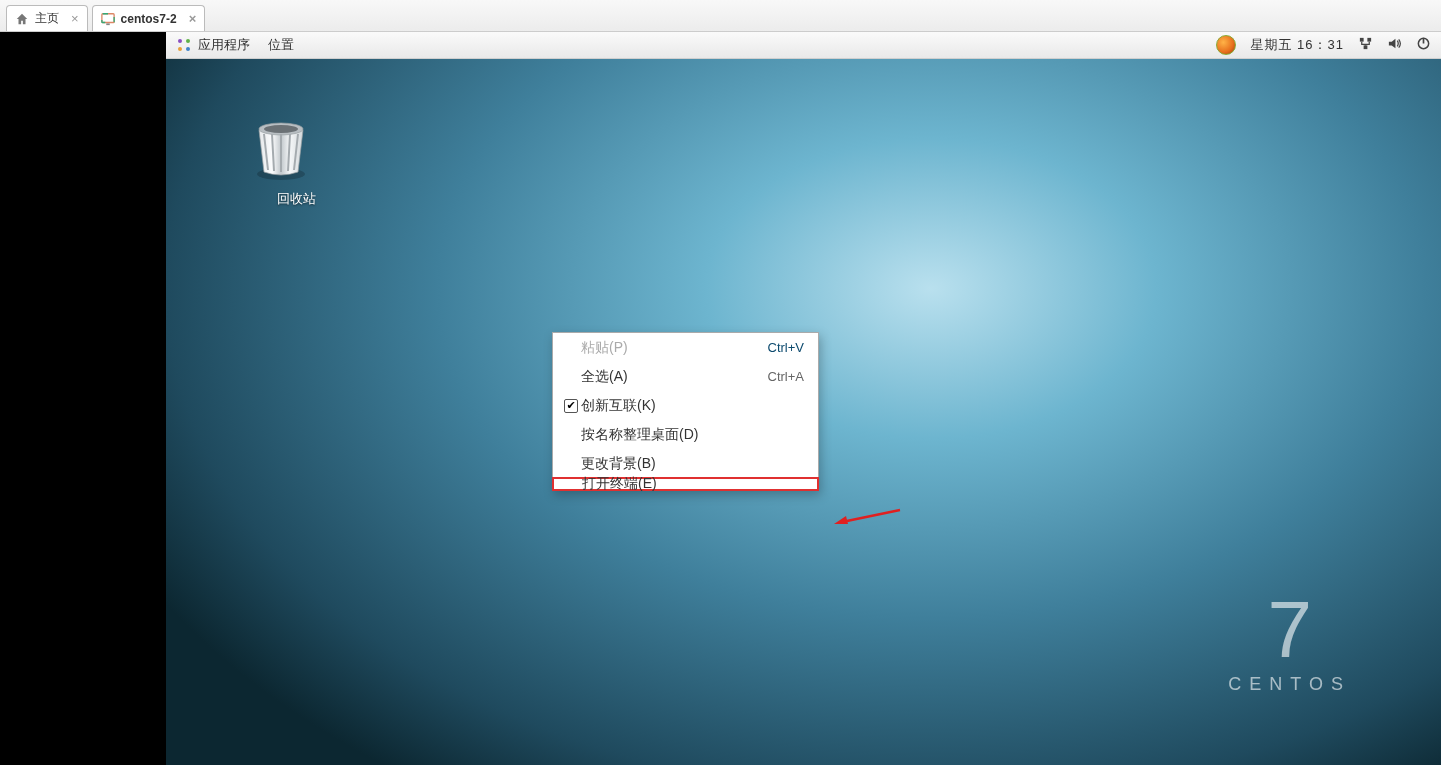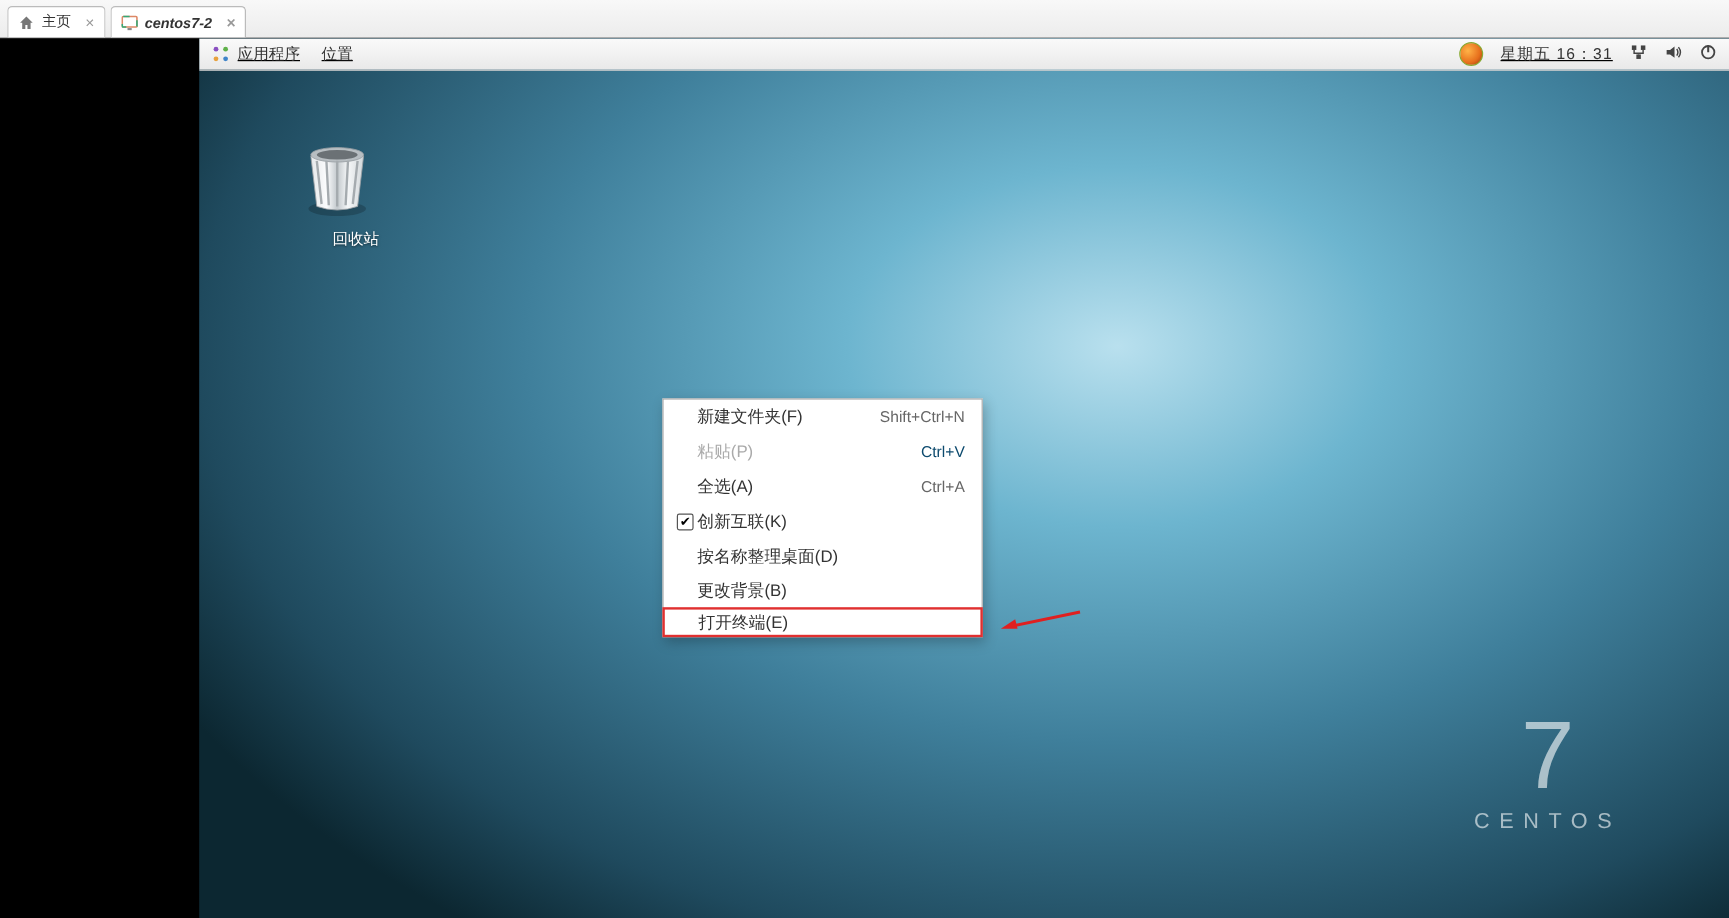--- a/index.html
+++ b/index.html
@@ -23,35 +23,34 @@
       border-bottom: none;
       border-radius: 4px 4px 0 0;
       padding: 0 8px 0 8px;
       margin-right: 4px;
       font-size: 12px;
       color: #333;
       gap: 6px;
       cursor: pointer;
       margin-top: 18px;
     }
-    .tab.active { background: #fff; font-weight: bold; font-style: italic; }
+    .tab.active { background: #fff; font-weight: bold; }
     .tab-close { color: #999; font-size: 13px; margin-left: 6px; cursor: pointer; }
     .tab-icon { width: 14px; height: 14px; display: inline-flex; align-items: center; justify-content: center; }
     
     
     .left-black { position: absolute; left: 0; top: 32px; width: 166px; height: 733px; background: #000; }
     
     
     .desktop-area {
       position: absolute;
       left: 166px; top: 32px;
       width: 1275px; height: 733px;
       background: radial-gradient(ellipse 900px 600px at 60% 35%, #b9e0ee 0%, #6db5cf 25%, #3f7f9b 55%, #1f4a5e 85%, #0c2731 100%);
       overflow: hidden;
-      text-decoration: underline;
     }
     
     
     .gnome-panel {
       height: 27px;
       background: linear-gradient(to bottom, #fafafa, #e9e9e9);
       border-bottom: 1px solid #cfcfcf;
       display: flex;
       align-items: center;
       padding: 0 10px;
@@ -95,21 +94,21 @@
       padding: 0 14px 0 8px;
       cursor: pointer;
     }
     .menu-item .check-slot { width: 20px; display: flex; align-items: center; justify-content: center; font-size: 12px;}
     .menu-item .label { flex: 1; }
     .menu-item .shortcut { color: #666; font-size: 13px; }
     .menu-item.disabled { color: #aaa; cursor: default; }
     .menu-item.disabled .shortcut { color: #0c4a6e; }
     .menu-item.highlighted {
       border: 2px solid #e03030;
-      height: 25px;
+      height: 14px;
       margin: -1px;
       position: relative;
       align-items: center;
     }
     .checkbox-box { width: 14px; height: 14px; border: 1px solid #555; border-radius: 2px; display: flex; align-items: center; justify-content: center; font-size: 11px; color: #000; }
     
     
     .red-arrow {
       position: absolute;
       left: 666px; top: 474px;
@@ -235,25 +234,20 @@
         <path d="M13 16 Q35 10 57 16 L52 58 Q35 64 18 58 Z" fill="url(#tg)" stroke="#9aa0a4" stroke-width="0.7"></path>
         <ellipse cx="35" cy="15" rx="22" ry="6" fill="#b8bec2" stroke="#9aa0a4" stroke-width="0.7"></ellipse>
         <ellipse cx="35" cy="15" rx="17" ry="4" fill="#6b7175"></ellipse>
         <path d="M18 20 L22 56 M26 20 L28 57 M35 20 L35 58 M44 20 L42 57 M52 20 L48 56" stroke="#a5abaf" stroke-width="2" fill="none"></path>
       </svg>
       <span class="icon-label">回收站</span>
     </div>
   </div>
 
   <div class="context-menu">
-    <div class="menu-item">
-      <span class="check-slot"></span>
-      <span class="label">新建文件夹(F)</span>
-      <span class="shortcut">Shift+Ctrl+N</span>
-    </div>
     <div class="menu-item disabled">
       <span class="check-slot"></span>
       <span class="label">粘贴(P)</span>
       <span class="shortcut">Ctrl+V</span>
     </div>
     <div class="menu-item">
       <span class="check-slot"></span>
       <span class="label">全选(A)</span>
       <span class="shortcut">Ctrl+A</span>
     </div>

